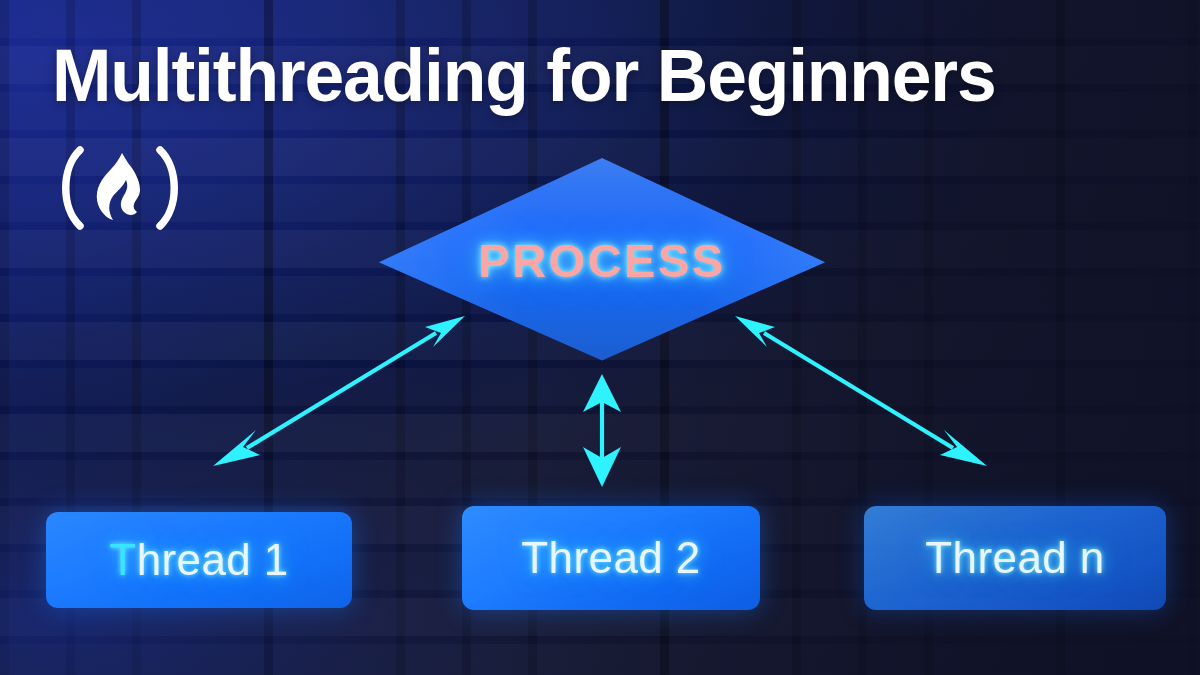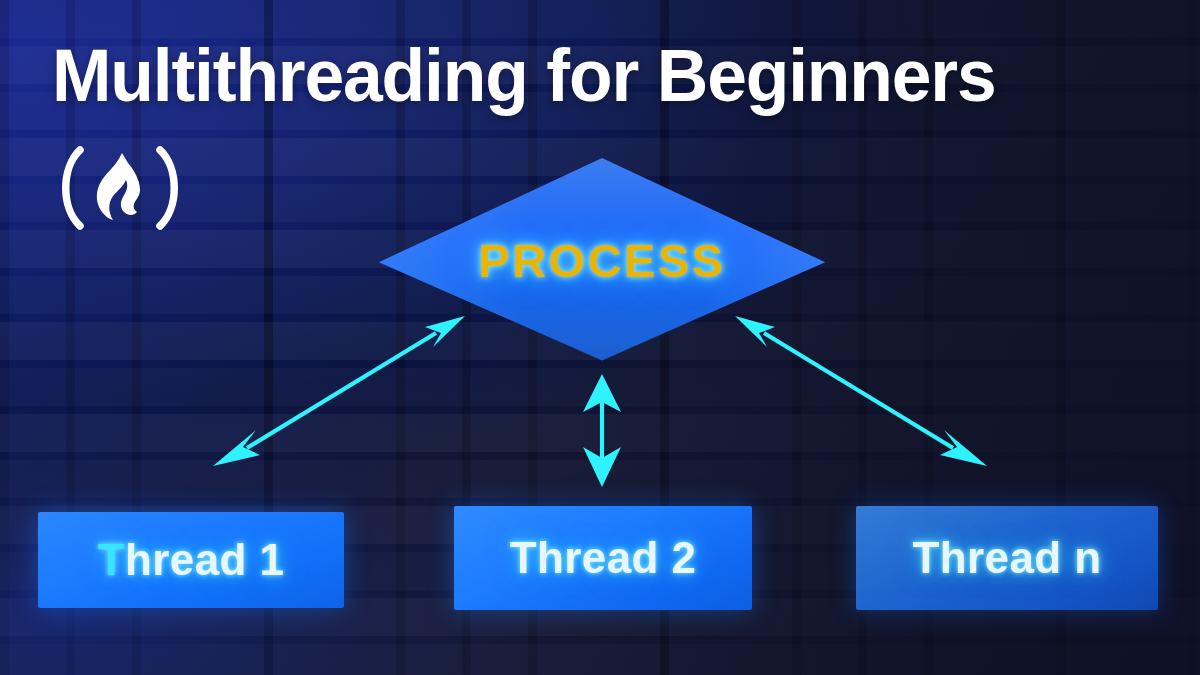--- a/index.html
+++ b/index.html
@@ -97,42 +97,42 @@
     position:absolute;inset:0;
     -webkit-clip-path:polygon(50% 2.8%, 98.5% 51%, 50% 96.5%, 1.5% 51%);
     clip-path:polygon(50% 2.8%, 98.5% 51%, 50% 96.5%, 1.5% 51%);
     background:linear-gradient(265deg, rgba(150,200,255,.22) 0%, rgba(150,200,255,0) 30%);
     pointer-events:none;
   }
   .diamond-label{
     position:absolute;left:0;right:0;top:50%;
     transform:translateY(-50%);
     text-align:center;
-    color:#eab308;
+    color:#fca5a5;
     font-size:47px;
     font-weight:700;
     letter-spacing:2.5px;
     text-shadow:
       0 0 6px rgba(150,255,255,.95),
       0 0 16px rgba(90,230,255,.85),
       0 0 30px rgba(60,200,255,.6);
   }
 
   
   .arrows{position:absolute;inset:0;}
   .arrows svg{position:absolute;inset:0;width:1200px;height:675px;overflow:visible;}
   .arrow-stroke{stroke:#2ff2ff;stroke-width:4.2;fill:none;}
   .arrow-head{fill:#2ff2ff;}
 
   
   .thread{
     position:absolute;
     display:flex;align-items:center;justify-content:center;
-    border-radius:2px;
-    font-size:44px;font-weight:700;letter-spacing:.4px;
+    border-radius:12px;
+    font-size:44px;font-weight:400;letter-spacing:.4px;margin-left:8px;
   }
   .thread .tlabel{
     color:#eaf6ff;
     text-shadow:
       0 0 5px rgba(140,250,255,.9),
       0 0 14px rgba(70,220,255,.75),
       0 0 26px rgba(40,190,255,.5);
   }
   .thread .tlabel .hi{color:#37e8ff;}
 

